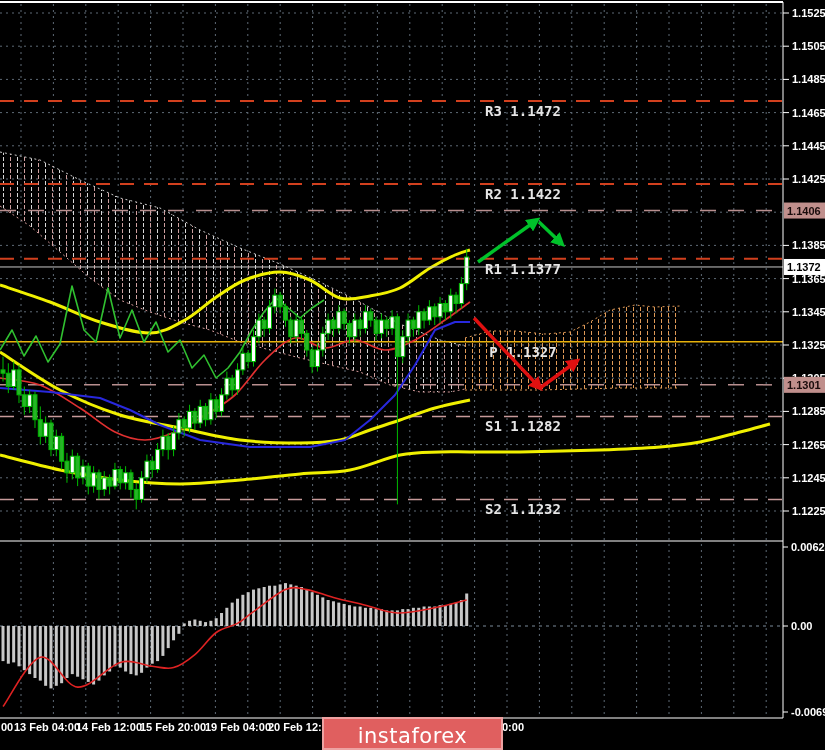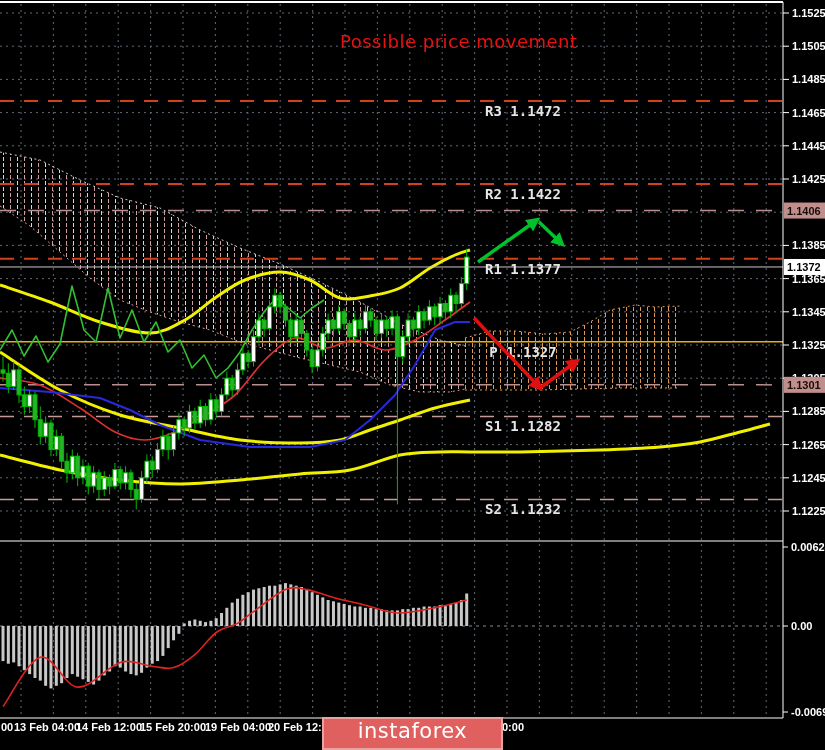--- a/index.html
+++ b/index.html
@@ -3,21 +3,21 @@
 <meta charset="utf-8">
 <style>
   html,body{margin:0;padding:0;background:#111;}
   .stage{position:relative;width:825px;height:750px;background:#000;overflow:hidden;
          font-family:"Liberation Sans",sans-serif;}
   .stage svg{position:absolute;left:0;top:0;}
   .chart-title{position:absolute;left:340px;top:31px;font-size:18px;font-weight:400;
                letter-spacing:.5px;color:#e81111;font-family:"DejaVu Sans","Liberation Sans",sans-serif;}
   .wm-badge{position:absolute;left:322px;top:717px;width:181px;height:33px;
             background:#e05f5f;border:2px solid #eda2a2;box-sizing:border-box;
-            display:flex;align-items:flex-start;justify-content:center;
+            display:flex;align-items:flex-end;justify-content:center;
             color:#ffffff;font-size:21px;letter-spacing:.5px;
             font-family:"DejaVu Sans","Liberation Sans",sans-serif;}
 </style>
 </head>
 <body>
 
 <div class="stage">
   <svg id="chart" width="825" height="750" viewBox="0 0 825 750">
       <defs>
         <pattern id="hatchL" width="14" height="12" patternUnits="userSpaceOnUse">
@@ -600,17 +600,16 @@
       <line x1="783" y1="712" x2="788" y2="712" stroke="#ffffff"></line>
       <text x="791" y="716" fill="#ffffff" font-size="11" font-weight="bold" font-family="&quot;Liberation Sans&quot;,sans-serif">-0.0069</text>
       <text x="7" y="731" text-anchor="middle" fill="#ffffff" font-size="11" font-weight="bold" font-family="&quot;Liberation Sans&quot;,sans-serif">00</text>
       <text x="47" y="731" text-anchor="middle" fill="#ffffff" font-size="11" font-weight="bold" font-family="&quot;Liberation Sans&quot;,sans-serif">13 Feb 04:00</text>
       <text x="109" y="731" text-anchor="middle" fill="#ffffff" font-size="11" font-weight="bold" font-family="&quot;Liberation Sans&quot;,sans-serif">14 Feb 12:00</text>
       <text x="173" y="731" text-anchor="middle" fill="#ffffff" font-size="11" font-weight="bold" font-family="&quot;Liberation Sans&quot;,sans-serif">15 Feb 20:00</text>
       <text x="238" y="731" text-anchor="middle" fill="#ffffff" font-size="11" font-weight="bold" font-family="&quot;Liberation Sans&quot;,sans-serif">19 Feb 04:00</text>
       <text x="301" y="731" text-anchor="middle" fill="#ffffff" font-size="11" font-weight="bold" font-family="&quot;Liberation Sans&quot;,sans-serif">20 Feb 12:00</text>
       <text x="491" y="731" text-anchor="middle" fill="#ffffff" font-size="11" font-weight="bold" font-family="&quot;Liberation Sans&quot;,sans-serif">21 Feb 20:00</text>
     </svg>
-  <div class="chart-title">Possible price movement</div>
   <div class="wm-badge">
     <span>instaforex</span>
   </div>
 </div>
 
 </body></html>

